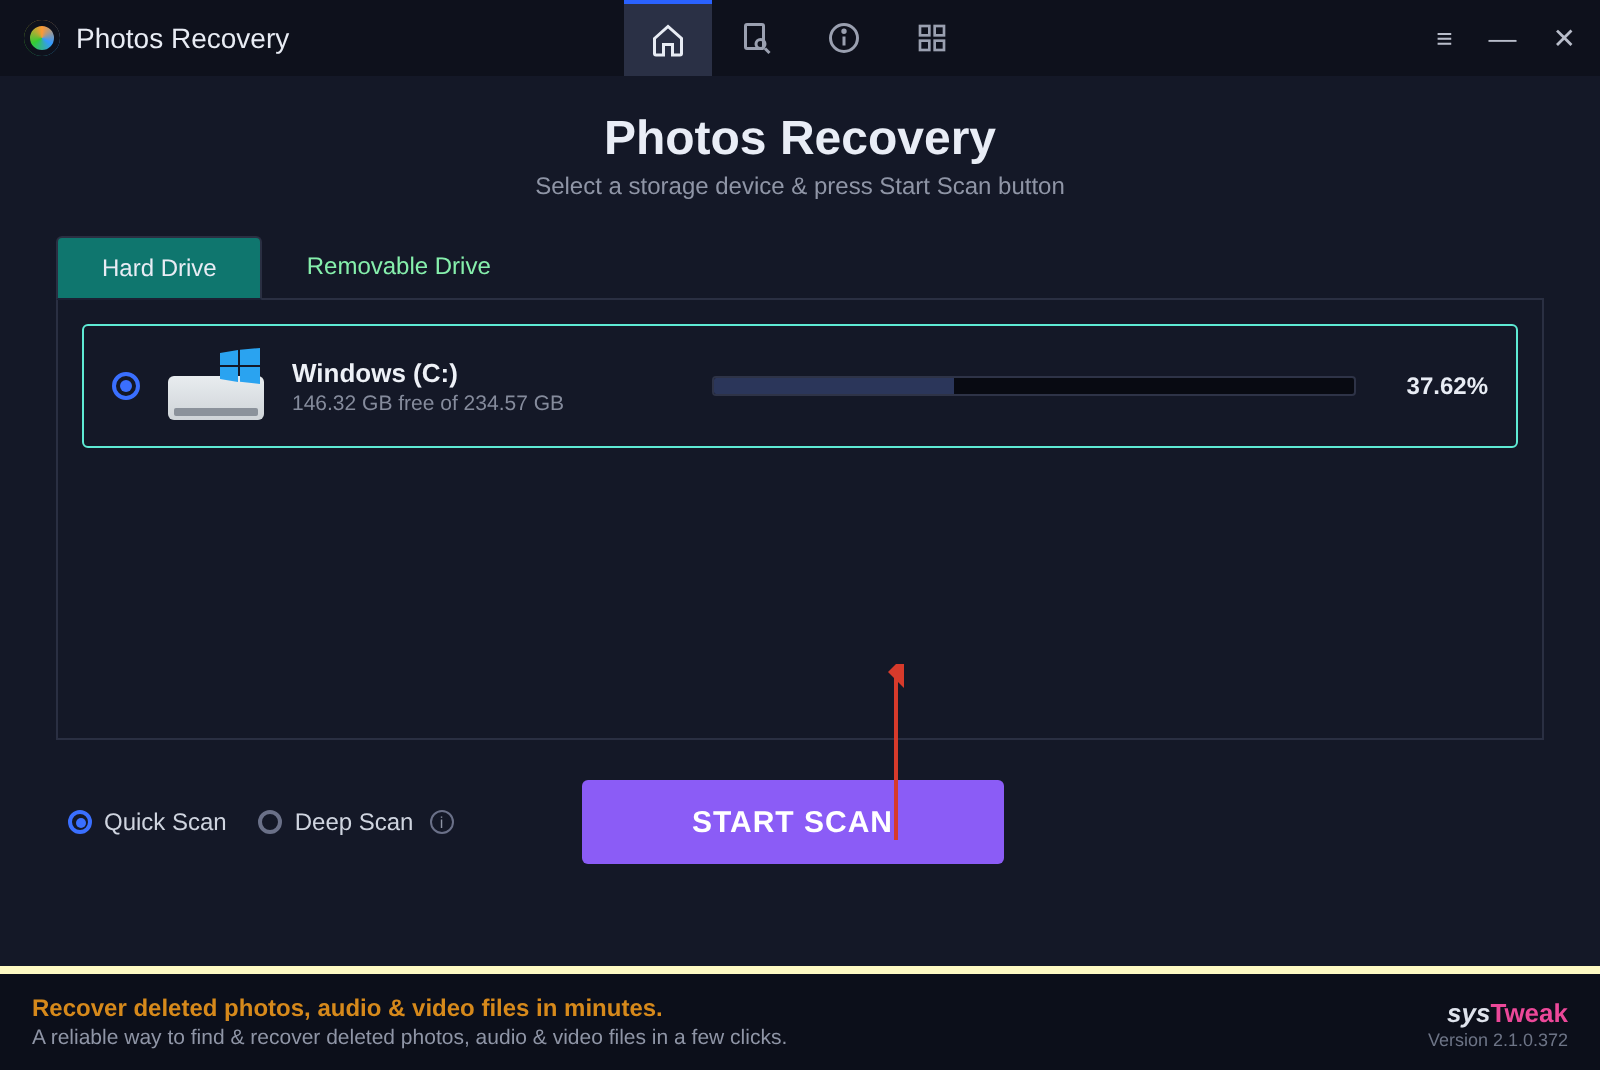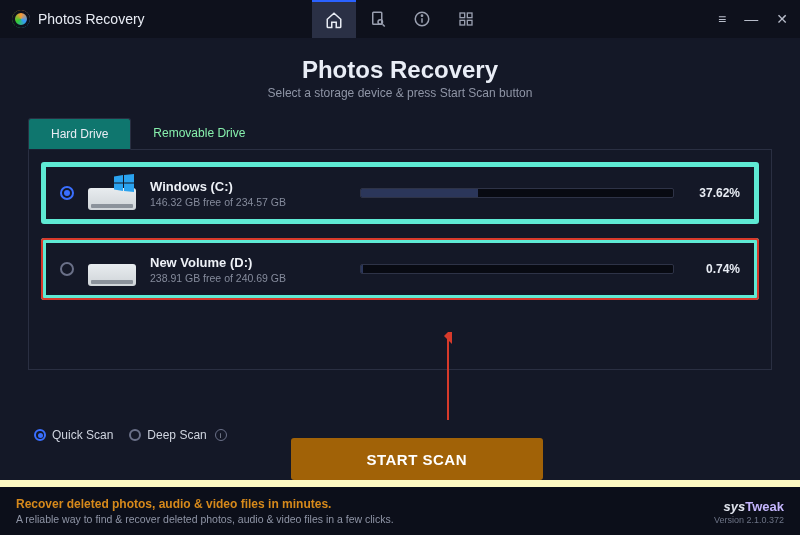--- a/index.html
+++ b/index.html
@@ -78,21 +78,21 @@
   
   .drives-panel {
     border:1px solid #2a2f42;
     border-top:none;
     padding:12px;
     height:220px;
   }
   .drive-row {
     display:flex;
     align-items:center;
-    border:5px solid #5eead4;
+    border:1px solid #5eead4;
     border-radius:3px;
     padding:10px 14px;
     margin-bottom:14px;
     height:62px;
     position:relative;
   }
   .drive-row.highlighted {
     outline:2px solid #d73a2b;
     outline-offset:-2px;
   }
@@ -157,48 +157,47 @@
   .scan-opts { display:flex; gap:16px; align-items:center; }
   .scan-opt { display:flex; align-items:center; gap:6px; font-size:12px; color:#cfd4df; cursor:pointer; }
   .radio-sm {
     width:12px;height:12px;border:2px solid #3a6fff;border-radius:50%;
     display:flex;align-items:center;justify-content:center;
   }
   .radio-sm.unchecked{ border-color:#6a7088; }
   .radio-sm .dot{ width:5px;height:5px;border-radius:50%;background:#3a6fff;}
   .info-i { width:12px;height:12px;border:1px solid #6a7088;border-radius:50%;display:flex;align-items:center;justify-content:center;font-size:8px;color:#8f95a6;margin-left:2px;}
   .start-btn {
-    width:252px; height:42px;
-    background:#a16207;
+    width:211px; height:42px;
+    background:#8b5cf6;
     color:#fff;
     font-size:15px;
     font-weight:600;
     letter-spacing:0.5px;
     border:none;
     border-radius:3px;
     cursor:pointer;
     margin-left:40px;
-    margin-top:48px;
   }
   
   .footer {
     position:absolute;
     left:0; right:0; bottom:0;
     background:#0c0f1a;
     padding:10px 16px 10px 16px;
     display:flex;
     justify-content:space-between;
     align-items:flex-end;
-    border-top:7px solid #fef9c3;
+    border-top:4px solid #fef9c3;
   }
   .footer-text .ft-head { color:#d6891b; font-size:12px; font-weight:600; }
   .footer-text .ft-sub { color:#8f95a6; font-size:10.5px; margin-top:2px; }
   .footer-right { text-align:right; }
   .brand { color:#dfe3ec; font-size:13px; font-weight:600; font-style:italic;}
-  .brand .accent{ color:#c4b5fd; font-style:normal;margin-top:28px;}
+  .brand .accent{ color:#ec4899; font-style:normal;margin-top:28px;}
   .version { color:#6d7486; font-size:9px; margin-top:1px;}
   svg { display:block; }
 </style>
 </head>
 <body>
 
 <div class="titlebar">
   <div class="app-logo"></div>
   <div class="app-title">Photos Recovery</div>
 
@@ -267,36 +266,20 @@
         <div class="drive-free">146.32 GB free of 234.57 GB</div>
       </div>
       <div class="drive-bar-wrap">
         <div class="bar">
             <div class="bar-fill" style="width:37.62%"></div>
           </div>
         <div class="pct">37.62%</div>
       </div>
     </div>
 
-    <div class="drive-row highlighted">
-      <div class="radio unchecked"></div>
-      <div class="drive-icon">
-        <div class="disk"></div>
-      </div>
-      <div class="drive-meta">
-        <div class="drive-name">New Volume (D:)</div>
-        <div class="drive-free">238.91 GB free of 240.69 GB</div>
-      </div>
-      <div class="drive-bar-wrap">
-        <div class="bar">
-            <div class="bar-fill" style="width:0.74%"></div>
-          </div>
-        <div class="pct">0.74%</div>
-      </div>
-    </div>
 
   </div>
 
   <div class="scan-row">
     <div class="scan-opts">
       <div class="scan-opt">
         <div class="radio-sm">
             <div class="dot"></div>
           </div>
         <span>Quick Scan</span>

